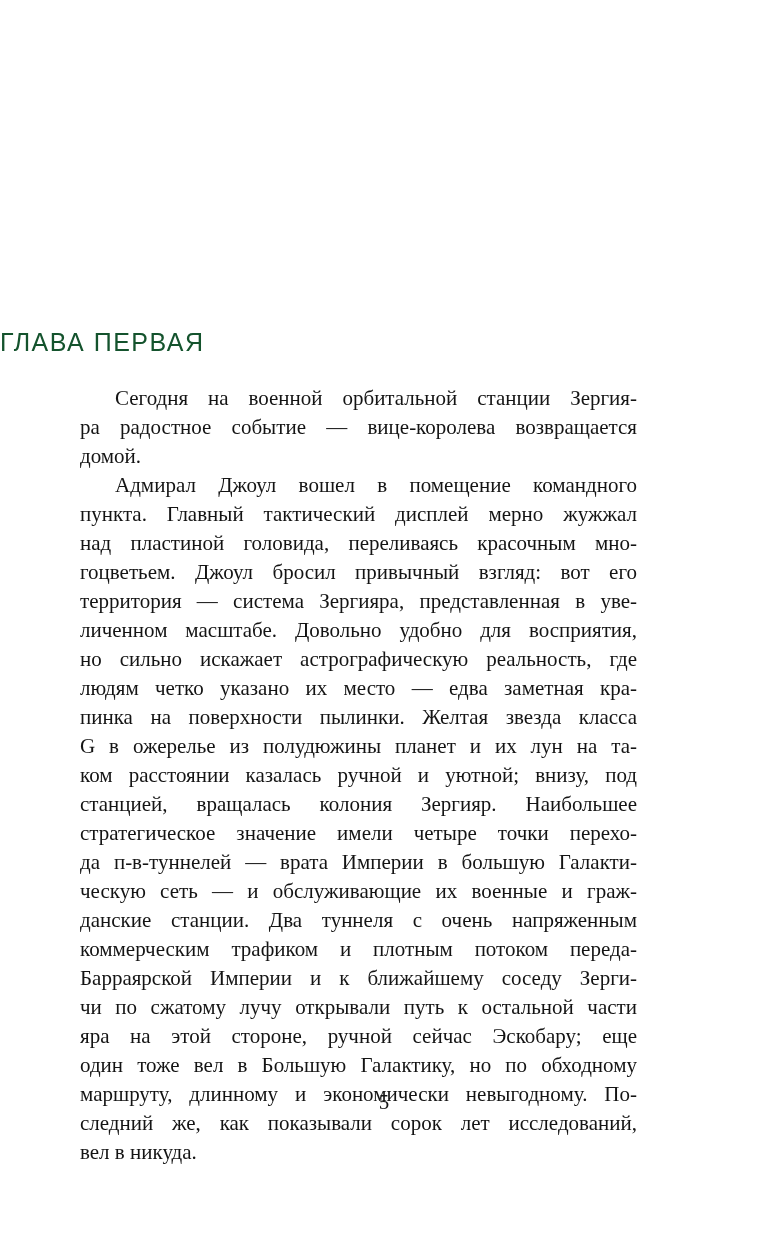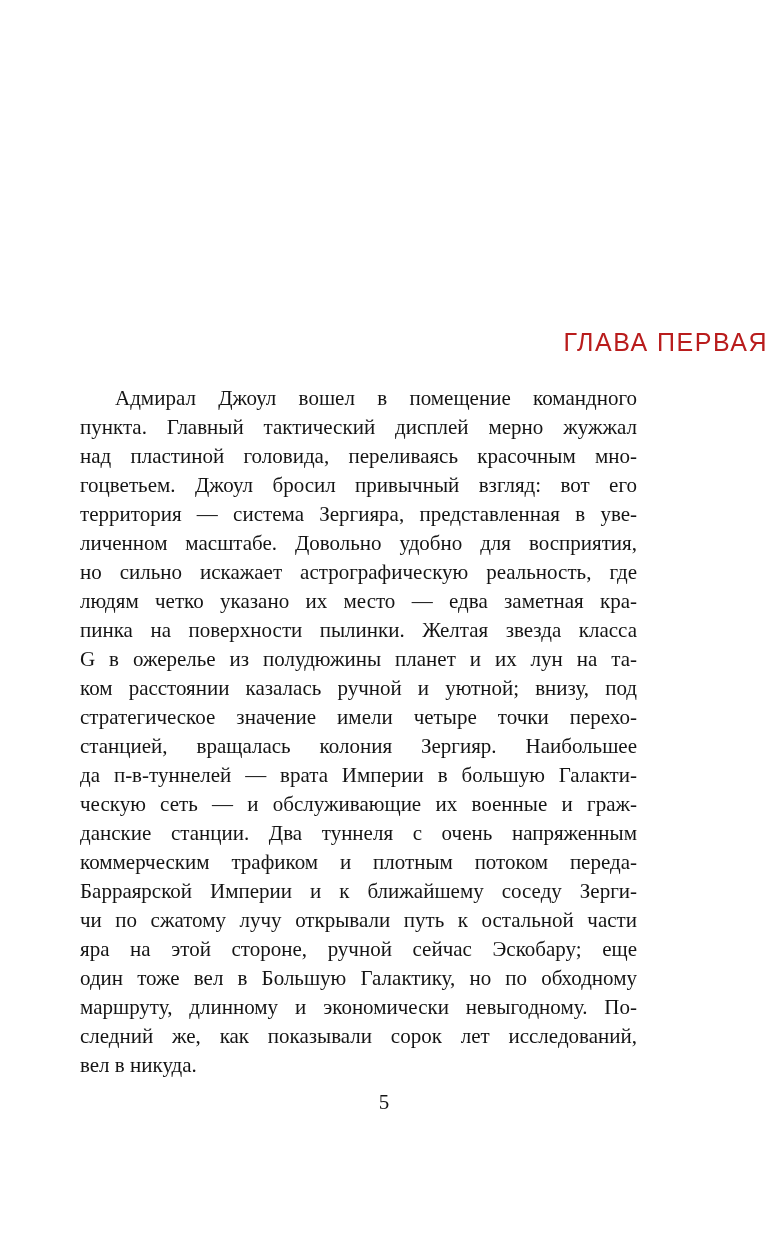--- a/index.html
+++ b/index.html
@@ -14,26 +14,26 @@
     background: #ffffff;
     font-family: "Liberation Serif", serif;
     color: #141414;
     overflow: hidden;
   }
   .chapter-title {
     position: absolute;
     top: 328px;
     left: 0;
     width: 100%;
-    text-align: right;
+    text-align: left;
     font-family: "Liberation Sans", sans-serif;
     font-size: 25px;
     font-weight: 400;
     letter-spacing: 1.5px;
-    color: #b91c1c;
+    color: #14532d;
   }
   .body-text {
     position: absolute;
     top: 384px;
     left: 80px;
     width: 557px;
     font-size: 21px;
     line-height: 29px;
   }
   .paragraph {
@@ -61,33 +61,38 @@
   }
 </style>
 </head>
 <body>
 
 <div class="page">
   <div class="chapter-title">ГЛАВА ПЕРВАЯ</div>
 
   <div class="body-text">
       <div class="paragraph">
+        <div class="line first">Сегодня на военной орбитальной станции Зергия-</div>
+        <div class="line">ра радостное событие — вице-королева возвращается</div>
+        <div class="line last">домой.</div>
+      </div>
+      <div class="paragraph">
         <div class="line first">Адмирал Джоул вошел в помещение командного</div>
         <div class="line">пункта. Главный тактический дисплей мерно жужжал</div>
         <div class="line">над пластиной головида, переливаясь красочным мно-</div>
         <div class="line">гоцветьем. Джоул бросил привычный взгляд: вот его</div>
         <div class="line">территория — система Зергияра, представленная в уве-</div>
         <div class="line">личенном масштабе. Довольно удобно для восприятия,</div>
         <div class="line">но сильно искажает астрографическую реальность, где</div>
         <div class="line">людям четко указано их место — едва заметная кра-</div>
         <div class="line">пинка на поверхности пылинки. Желтая звезда класса</div>
         <div class="line">G в ожерелье из полудюжины планет и их лун на та-</div>
         <div class="line">ком расстоянии казалась ручной и уютной; внизу, под</div>
+        <div class="line">станцией, вращалась колония Зергияр. Наибольшее</div>
         <div class="line">стратегическое значение имели четыре точки перехо-</div>
-        <div class="line">станцией, вращалась колония Зергияр. Наибольшее</div>
         <div class="line">да п-в-туннелей — врата Империи в большую Галакти-</div>
         <div class="line">ческую сеть — и обслуживающие их военные и граж-</div>
         <div class="line">данские станции. Два туннеля с очень напряженным</div>
         <div class="line">коммерческим трафиком и плотным потоком переда-</div>
         <div class="line">Барраярской Империи и к ближайшему соседу Зерги-</div>
         <div class="line">чи по сжатому лучу открывали путь к остальной части</div>
         <div class="line">яра на этой стороне, ручной сейчас Эскобару; еще</div>
         <div class="line">один тоже вел в Большую Галактику, но по обходному</div>
         <div class="line">маршруту, длинному и экономически невыгодному. По-</div>
         <div class="line">следний же, как показывали сорок лет исследований,</div>

